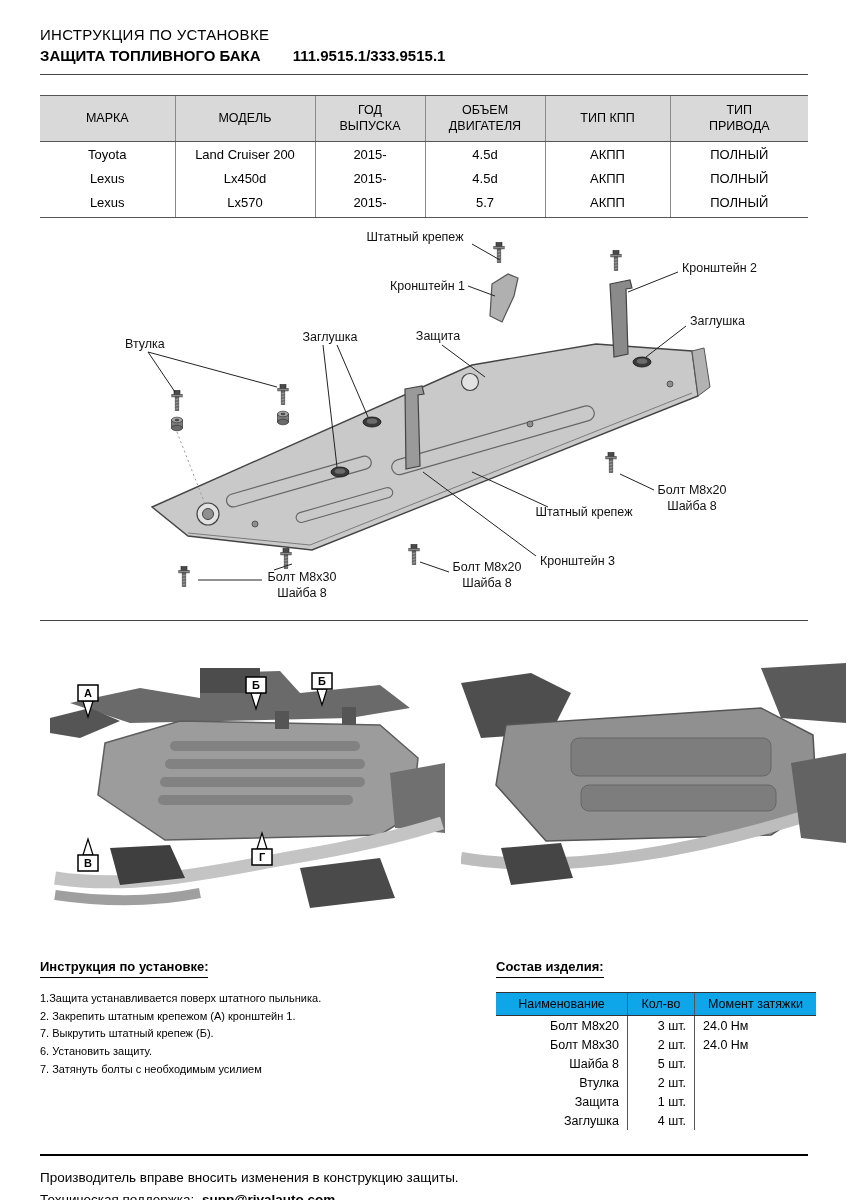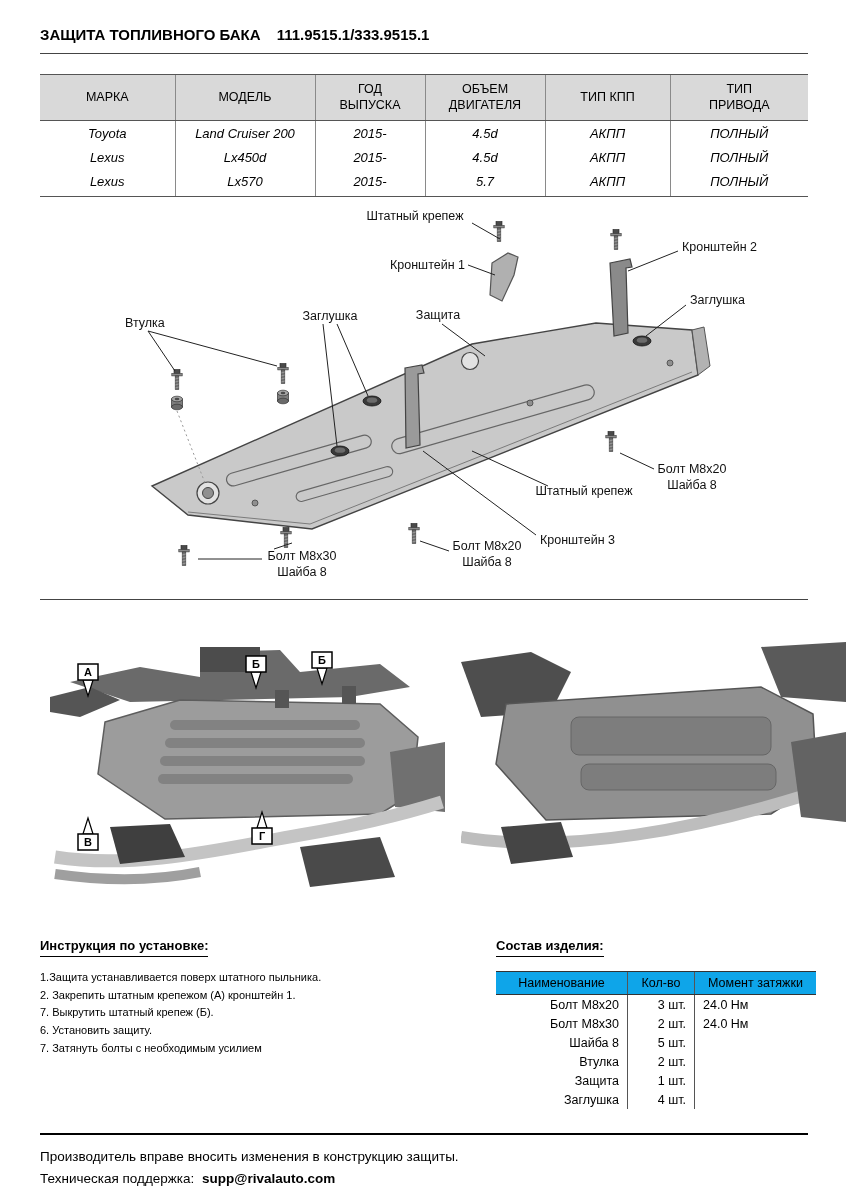--- a/index.html
+++ b/index.html
@@ -4,29 +4,29 @@
 <style>
   html,body { margin:0; padding:0; background:#fff; }
   body { width:848px; height:1200px; overflow:hidden; position:relative;
          font-family:"Liberation Sans","DejaVu Sans",sans-serif; color:#000; }
   .page { width:848px; height:1200px; }
 
   
   .hdr { margin:26px 40px 0 40px; }
   .hdr .l1 { font-size:15px; letter-spacing:.3px; }
   .hdr .l2 { font-size:15px; font-weight:bold; margin-top:4px; }
-  .hdr .l2 .pn { margin-left:12px; }
+  .hdr .l2 .pn { margin-left:28px; }
   .rule { border:none; border-top:1px solid #444; margin:10px 40px 0 40px; }
   .rule2 { border:none; border-top:2px solid #000; margin:24px 40px 0 40px; }
 
   
   table.fitment { border-collapse:collapse; table-layout:fixed; width:768px; margin:20px 40px 0 40px; }
   table.fitment th { background:#d9d9d9; font-weight:normal; font-size:12.5px; text-align:center;
                      padding:7px 3px; border-top:1px solid #555; border-bottom:1px solid #555; line-height:1.25; }
-  table.fitment td { font-size:13px; text-align:center; padding:2px 3px; height:20px;font-style:italic; }
+  table.fitment td { font-size:13px; text-align:center; padding:2px 3px; height:20px; }
   table.fitment th + th, table.fitment td + td { border-left:1px solid #8a8a8a; }
   table.fitment tbody tr.last td { border-bottom:1px solid #555; padding-bottom:5px; }
 
   
   .diagram { margin:6px 40px 0 40px; }
   .diagram svg text { font-size:12.5px; fill:#111; }
 
   
   .photos { margin:42px 0 0 50px; display:flex; gap:16px; align-items:flex-start; }
   .photos svg text { font-size:11px; font-weight:bold; fill:#000; }
@@ -52,20 +52,21 @@
   .footer { margin:14px 40px 0 40px; font-size:13.5px; }
   .footer .f1 { margin-bottom:7px; }
   .footer .email { font-weight:bold; margin-left:4px; }
 </style>
 </head>
 <body>
 
 <div class="page">
 
   <div class="hdr">
+    <div class="l1">ИНСТРУКЦИЯ ПО УСТАНОВКЕ</div>
     <div class="l2">
       <span>ЗАЩИТА ТОПЛИВНОГО БАКА</span>
       <span class="pn">111.9515.1/333.9515.1</span>
     </div>
   </div>
   <hr class="rule">
 
   <table class="fitment">
     <colgroup>
       <col style="width:135px">

